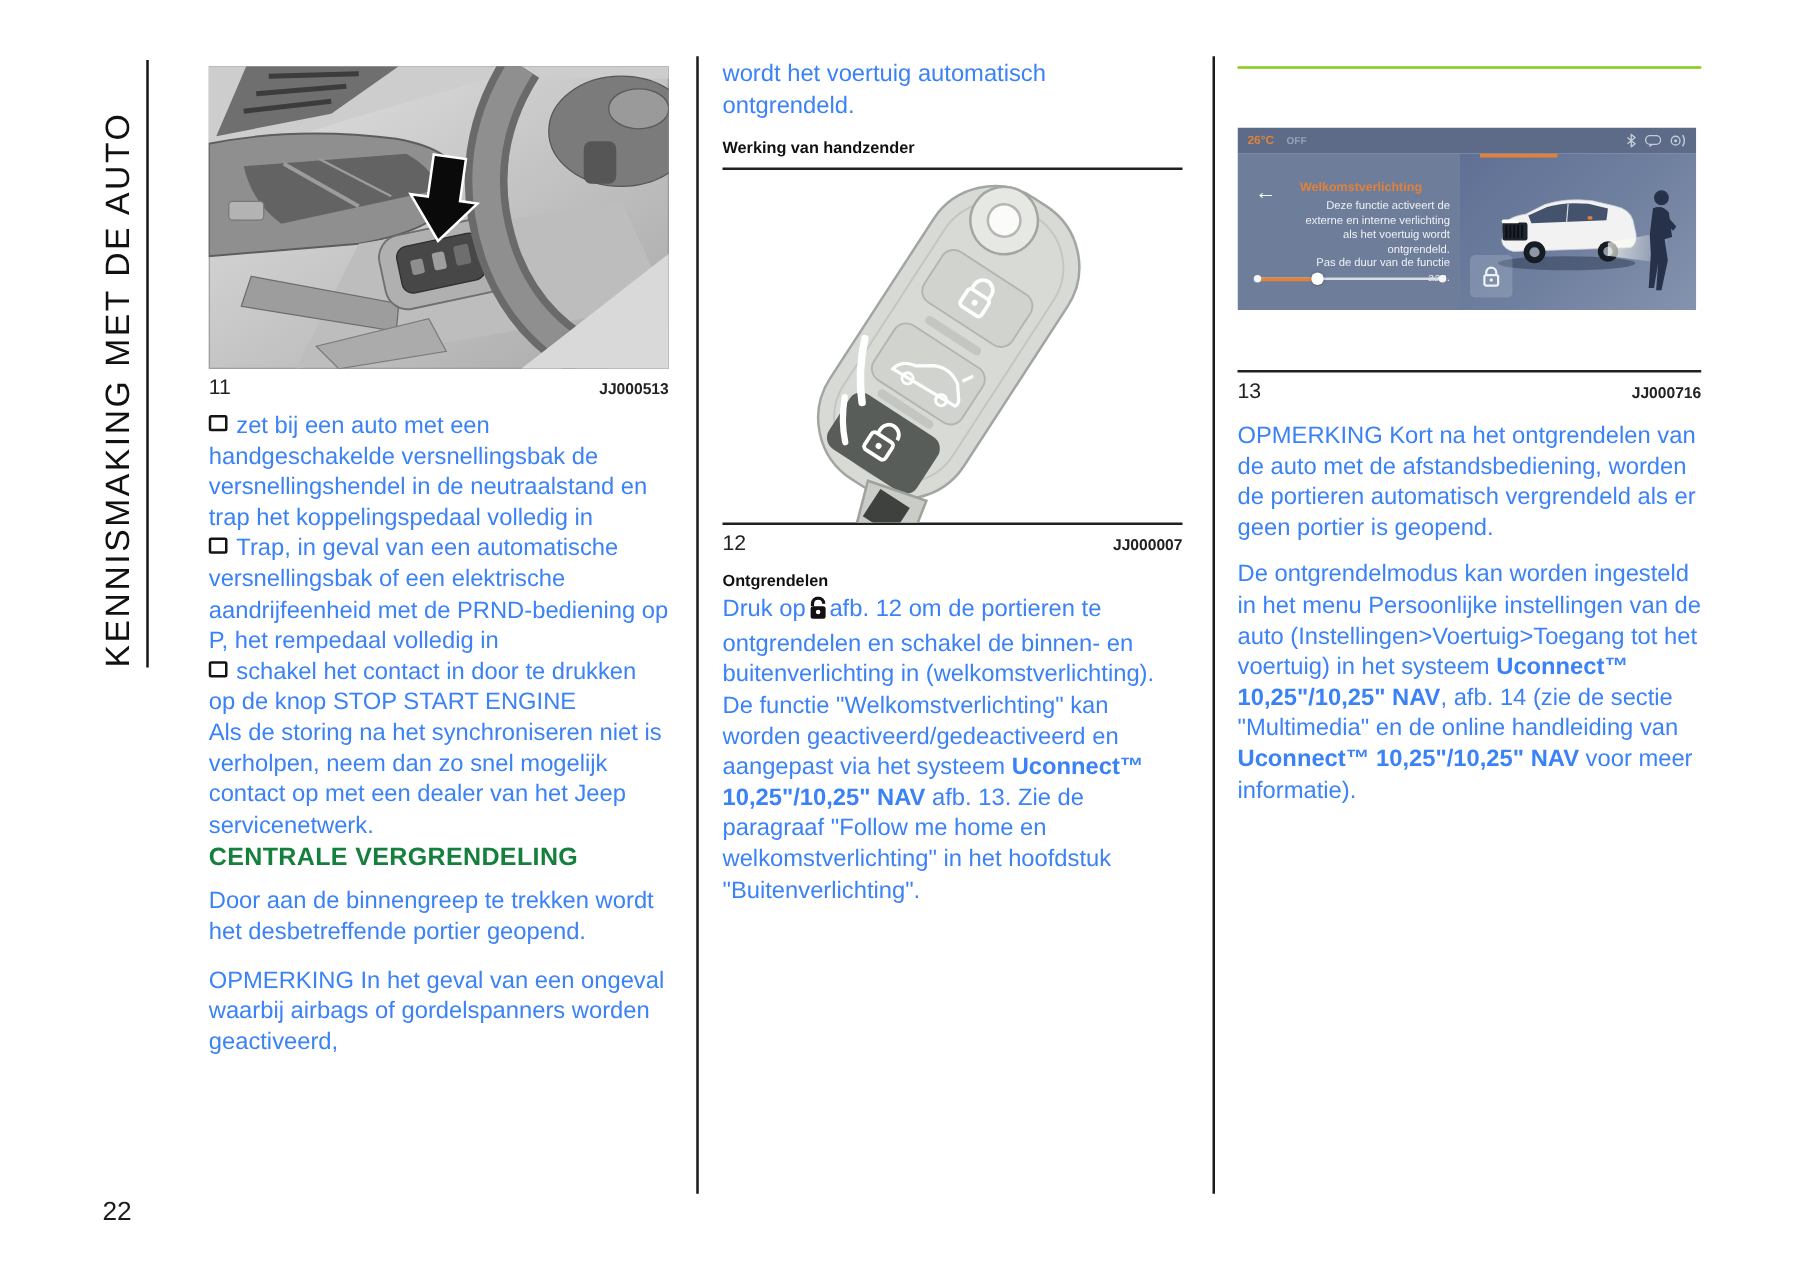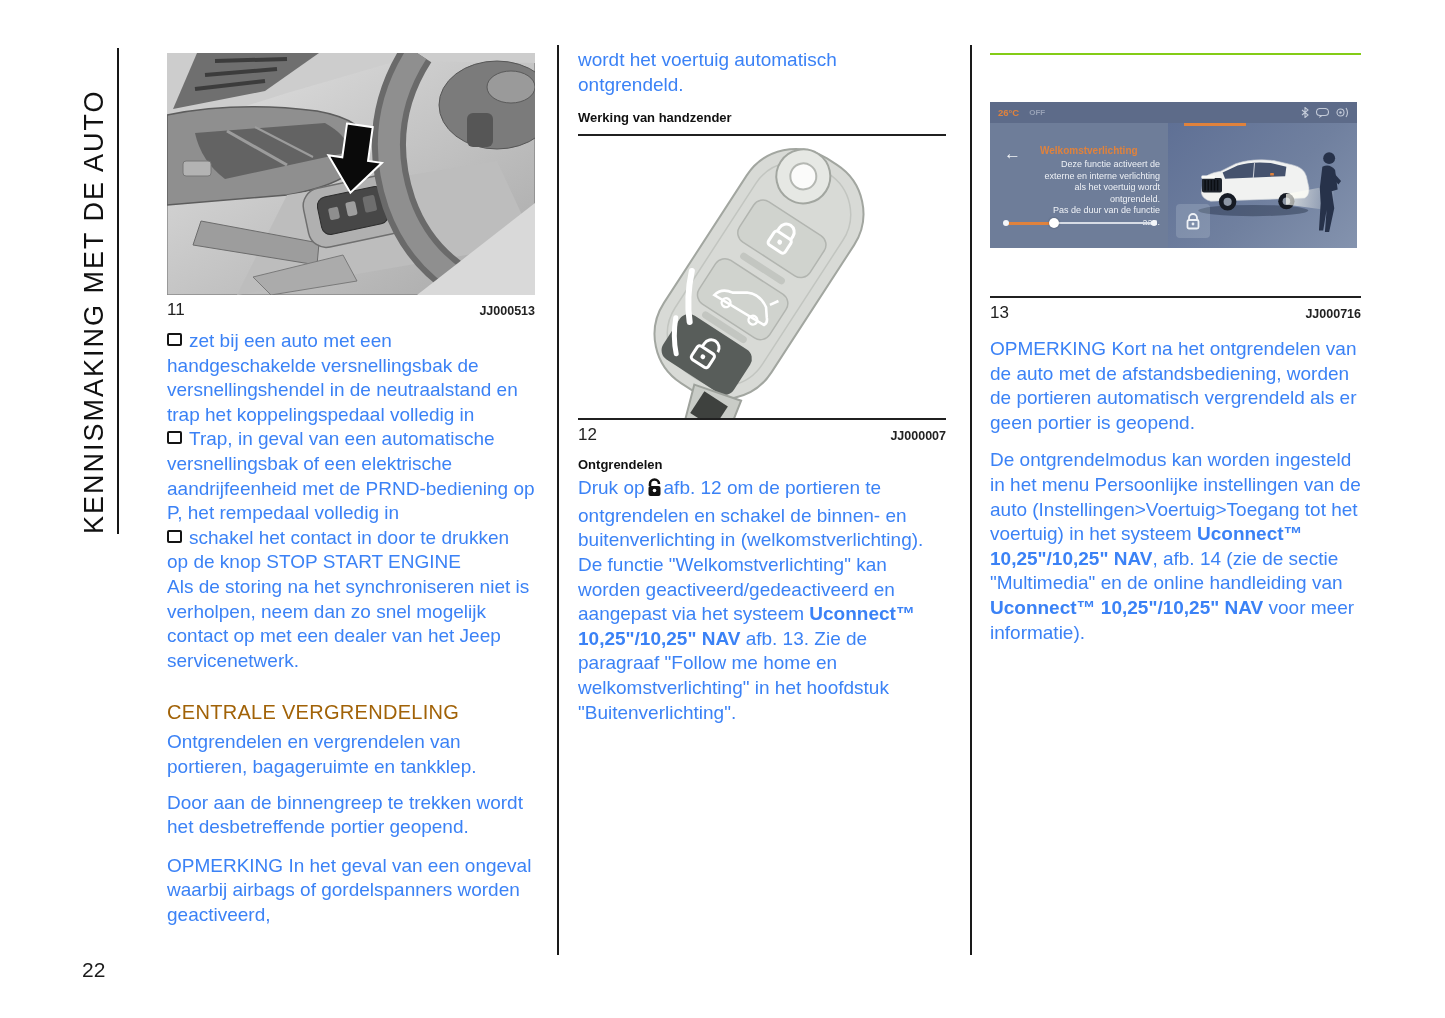--- a/index.html
+++ b/index.html
@@ -24,21 +24,21 @@
   .col3{left:990px;width:371px;}
 
   .body-text{font-size:19px;line-height:24.6px;color:#3b82f6;}
   .body-text p{margin:0;}
   .para-gap{margin-top:11px !important;}
   .bold{font-weight:700;}
 
   .bullet-sq{display:inline-block;width:11px;height:9px;border:2.6px solid #141414;
              border-radius:2px;margin-right:7px;position:relative;top:-1px;}
 
-  .h-section{font-size:20px;font-weight:400;letter-spacing:.3px;margin:28px 0 6px 0;color:#a16207;}
+  .h-section{font-size:20px;font-weight:700;letter-spacing:.3px;margin:2px 0 6px 0;color:#15803d;}
   .h-sub{font-size:13px;font-weight:700;margin:0 0 4px 0;color:#111;}
 
   .fig-caption{display:flex;justify-content:space-between;align-items:baseline;margin-top:5px;}
   .fig-num{font-size:17px;color:#222;}
   .fig-code{font-size:12.5px;font-weight:700;color:#222;}
 
   
   .fig11{margin-top:8px;line-height:0;}
   .fig11 svg{width:368px;height:242px;}
 
@@ -157,21 +157,20 @@
     <div class="body-text" style="margin-top:9px;">
       <p><span class="bullet-sq"></span><span>zet bij een auto met een handgeschakelde versnellingsbak de versnellingshendel in de neutraalstand en trap het koppelingspedaal volledig in</span></p>
       <p><span class="bullet-sq"></span><span>Trap, in geval van een automatische versnellingsbak of een elektrische aandrijfeenheid met de PRND-bediening op P, het rempedaal volledig in</span></p>
       <p><span class="bullet-sq"></span><span>schakel het contact in door te drukken op de knop STOP START ENGINE</span></p>
       <p>Als de storing na het synchroniseren niet is verholpen, neem dan zo snel mogelijk contact op met een dealer van het Jeep servicenetwerk.</p>
     </div>
 
     <div class="h-section">CENTRALE VERGRENDELING</div>
 
     <div class="body-text">
-      <p>Ontgrendelen en vergrendelen van portieren, bagageruimte en tankklep.</p>
       <p class="para-gap">Door aan de binnengreep te trekken wordt het desbetreffende portier geopend.</p>
       <p class="para-gap" style="margin-top:14px !important;">OPMERKING In het geval van een ongeval waarbij airbags of gordelspanners worden geactiveerd,</p>
     </div>
   </div>
 
   <div class="col col2">
 
     <div class="body-text" style="margin-top:3px;">
       <p>wordt het voertuig automatisch ontgrendeld.</p>
     </div>

